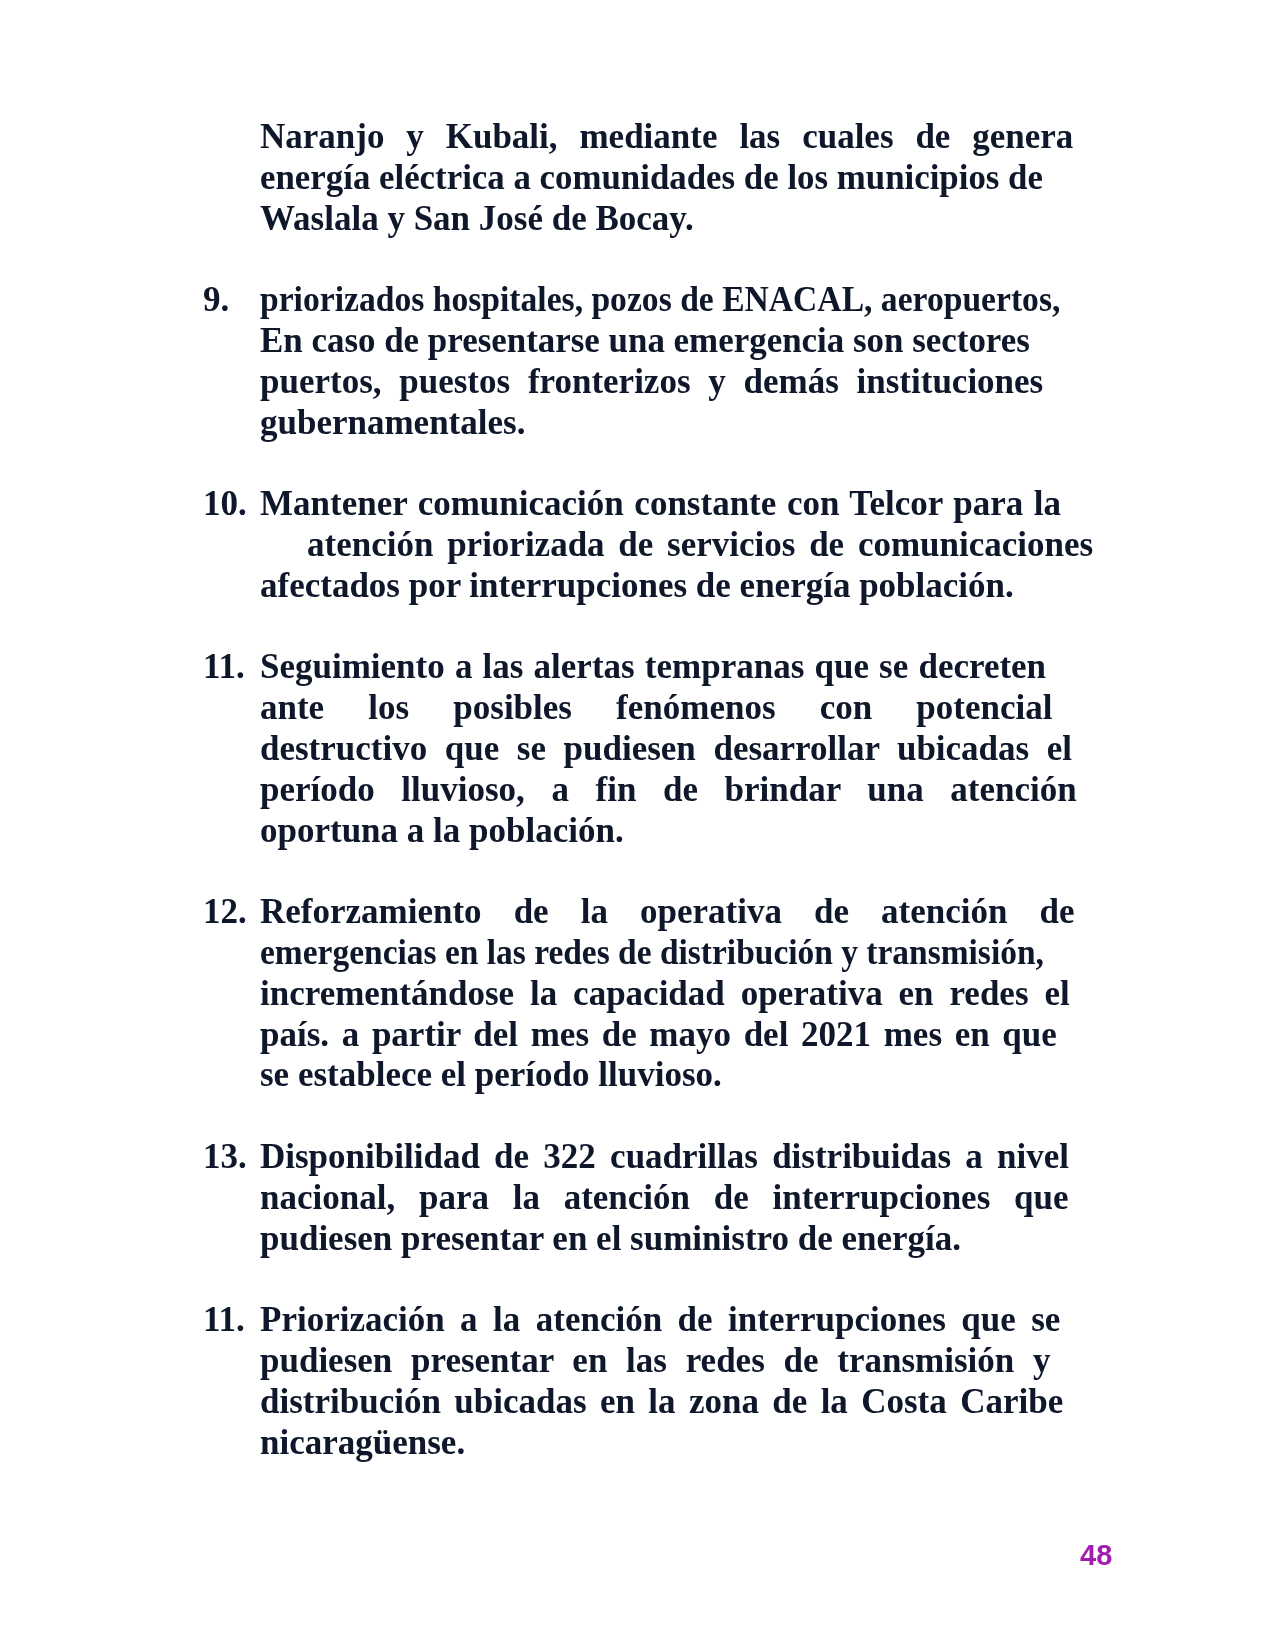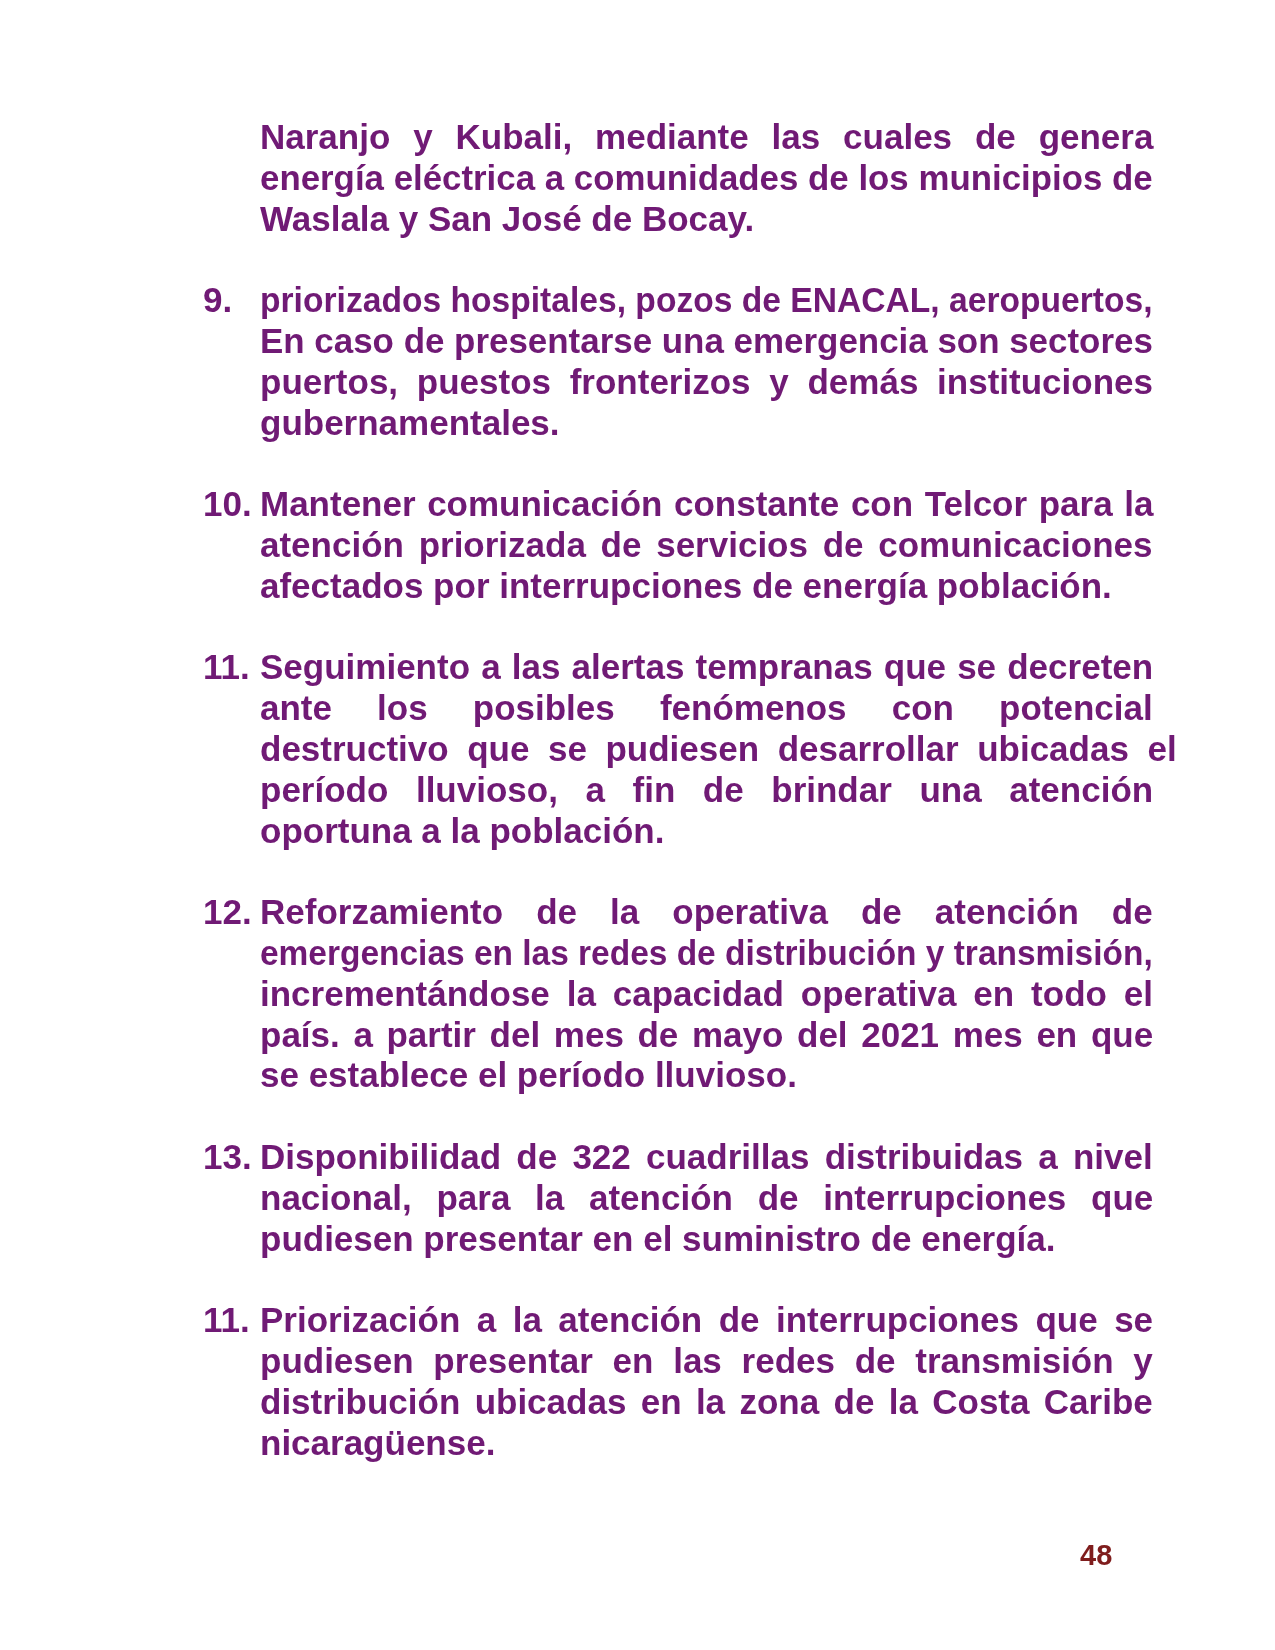--- a/index.html
+++ b/index.html
@@ -17,23 +17,24 @@
   .page {
     position: absolute;
     inset: 0;
     background: #ffffff;
   }
   .doc {
     position: absolute;
     left: 260px;
     top: 117px;
     width: 893px;
-    color: #701a75;
+    color: #0f172a;
     font-weight: bold;
     font-size: 35px;
+    font-family: Liberation Serif, serif;
   }
   .para {
     position: relative;
     margin: 0 0 40.8px 0;
   }
   .para:last-child {
     margin-bottom: 0;
   }
   .marker {
     position: absolute;
@@ -51,21 +52,21 @@
   .line > span {
     display: inline-block;
     white-space: nowrap;
   }
   .page-number {
     position: absolute;
     left: 1080px;
     top: 1541px;
     font-size: 29px;
     font-weight: bold;
-    color: #7f1d1d;
+    color: #a21caf;
     line-height: 1;
   }
 </style>
 </head>
 <body>
 
 <div class="page">
   <div class="doc">
       <div class="para">
         <div class="line"><span style="word-spacing: 13.1429px;">Naranjo y Kubali, mediante las cuales de genera</span></div>
@@ -75,36 +76,36 @@
       <div class="para">
         <span class="marker">9.</span>
         <div class="line"><span style="transform-origin: 0px 50%; transform: scaleX(0.960215);">priorizados hospitales, pozos de ENACAL, aeropuertos,</span></div>
         <div class="line"><span style="transform-origin: 0px 50%; transform: scaleX(0.997765);">En caso de presentarse una emergencia son sectores</span></div>
         <div class="line"><span style="word-spacing: 9px;">puertos, puestos fronterizos y demás instituciones</span></div>
         <div class="line last"><span>gubernamentales.</span></div>
       </div>
       <div class="para">
         <span class="marker">10.</span>
         <div class="line"><span style="word-spacing: 1.83333px;">Mantener comunicación constante con Telcor para la</span></div>
-        <div class="line"><span style="word-spacing: 5px;">atención priorizada de servicios de comunicaciones</span></div>
+        <div class="line"><span style="word-spacing: 5px; margin-left: 47px;">atención priorizada de servicios de comunicaciones</span></div>
         <div class="line last"><span>afectados por interrupciones de energía población.</span></div>
       </div>
       <div class="para">
         <span class="marker">11.</span>
         <div class="line"><span style="word-spacing: 1.42857px;">Seguimiento a las alertas tempranas que se decreten</span></div>
         <div class="line"><span style="word-spacing: 35.4px;">ante los posibles fenómenos con potencial</span></div>
         <div class="line"><span style="word-spacing: 8.83333px;">destructivo que se pudiesen desarrollar ubicadas el</span></div>
         <div class="line"><span style="word-spacing: 17.8571px;">período lluvioso, a fin de brindar una atención</span></div>
         <div class="line last"><span>oportuna a la población.</span></div>
       </div>
       <div class="para">
         <span class="marker">12.</span>
         <div class="line"><span style="word-spacing: 23.3333px;">Reforzamiento de la operativa de atención de</span></div>
         <div class="line"><span style="transform-origin: 0px 50%; transform: scaleX(0.956103);">emergencias en las redes de distribución y transmisión,</span></div>
-        <div class="line"><span style="word-spacing: 7.16667px;">incrementándose la capacidad operativa en todo el</span></div>
+        <div class="line"><span style="word-spacing: 7.16667px;">incrementándose la capacidad operativa en redes el</span></div>
         <div class="line"><span style="word-spacing: 3.90909px;">país. a partir del mes de mayo del 2021 mes en que</span></div>
         <div class="line last"><span>se establece el período lluvioso.</span></div>
       </div>
       <div class="para">
         <span class="marker">13.</span>
         <div class="line"><span style="word-spacing: 5.5px;">Disponibilidad de 322 cuadrillas distribuidas a nivel</span></div>
         <div class="line"><span style="word-spacing: 15px;">nacional, para la atención de interrupciones que</span></div>
         <div class="line last"><span>pudiesen presentar en el suministro de energía.</span></div>
       </div>
       <div class="para">

